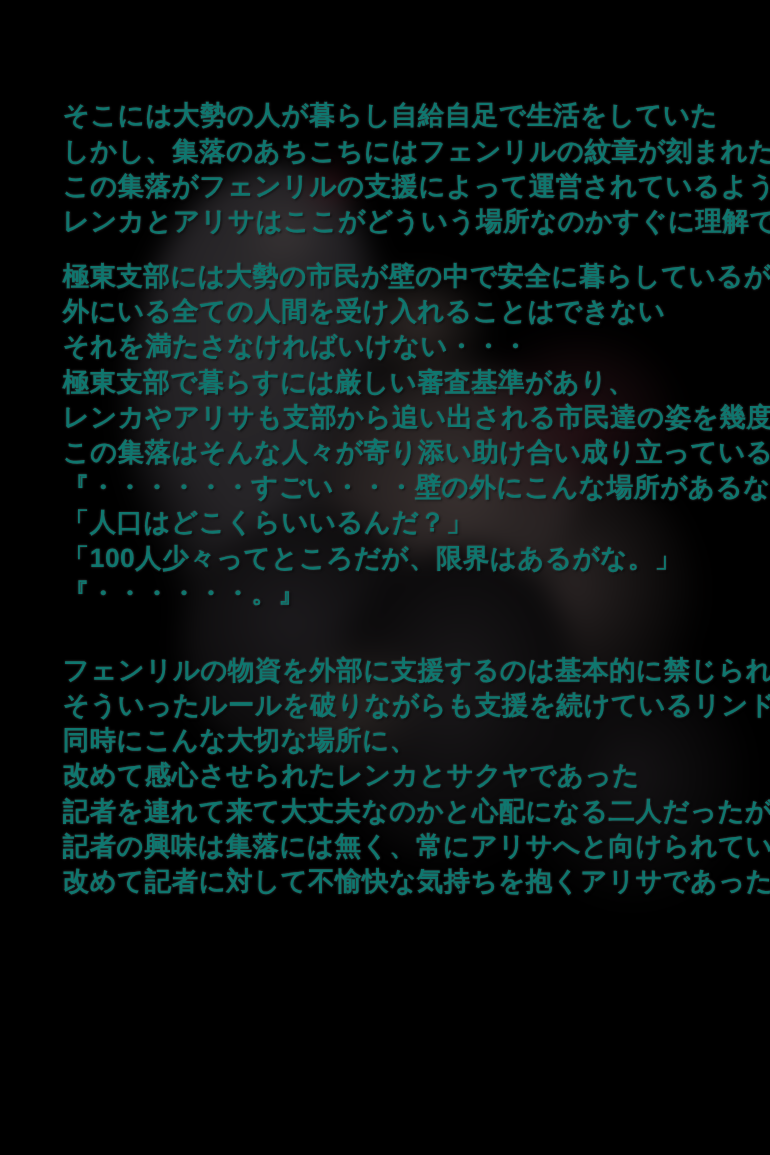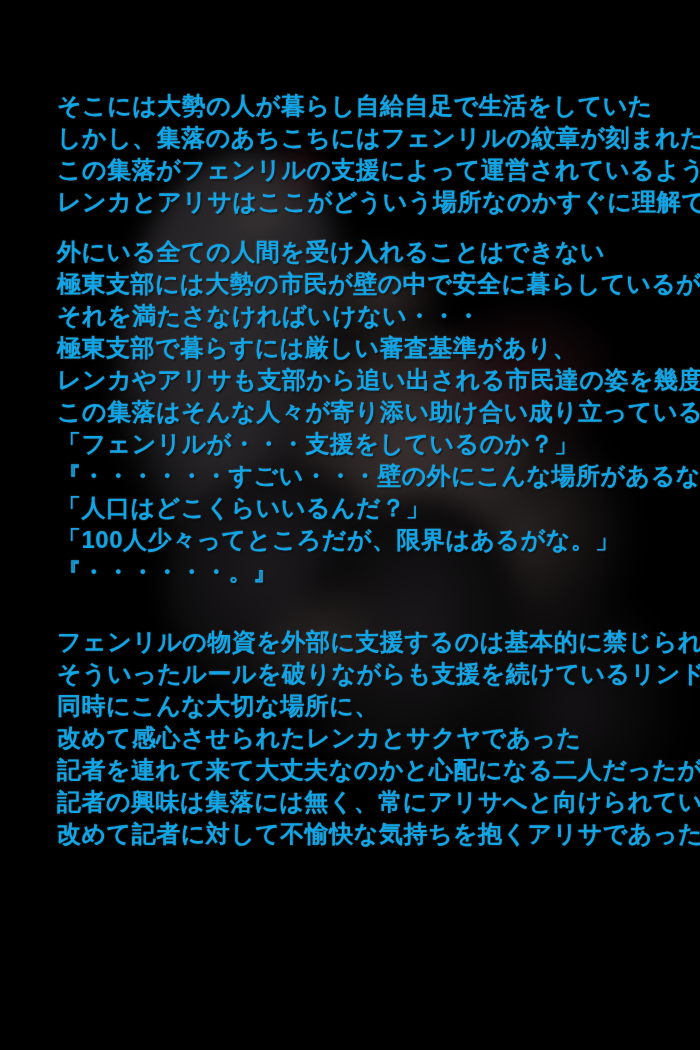--- a/index.html
+++ b/index.html
@@ -81,21 +81,21 @@
     background: radial-gradient(ellipse at 50% 50%, #151315 0%, rgba(6,5,6,0) 78%);
   }
 
   
   .story {
     position: absolute;
     left: 57px;
     top: 90px;
     width: 610px;
     z-index: 2;
-    color: #0ea5e9;
+    color: #0f766e;
     font-size: 24px;
     font-weight: 700;
     line-height: 32px;
     letter-spacing: 0.5px;
     text-shadow: 0 0 2px rgba(255,255,255,0.28), 1px 1px 2px rgba(0,0,0,0.9);
     white-space: nowrap;
   }
   .paragraph { margin: 0; }
   .paragraph + .paragraph { margin-top: 18px; }
   .paragraph.last { margin-top: 38px; }
@@ -123,27 +123,26 @@
   <div class="story">
 
     <div class="paragraph">
       <div>そこには大勢の人が暮らし自給自足で生活をしていた</div>
       <div>しかし、集落のあちこちにはフェンリルの紋章が刻まれた箱が置かれており</div>
       <div>この集落がフェンリルの支援によって運営されているようだった</div>
       <div>レンカとアリサはここがどういう場所なのかすぐに理解できた</div>
     </div>
 
     <div class="paragraph">
+      <div>極東支部には大勢の市民が壁の中で安全に暮らしているが</div>
       <div>外にいる全ての人間を受け入れることはできない</div>
-      <div>極東支部には大勢の市民が壁の中で安全に暮らしているが</div>
       <div>それを満たさなければいけない・・・</div>
       <div>極東支部で暮らすには厳しい審査基準があり、</div>
       <div>レンカやアリサも支部から追い出される市民達の姿を幾度も見てきていた・・・</div>
       <div>この集落はそんな人々が寄り添い助け合い成り立っている場所であった</div>
-      <div>「フェンリルが・・・支援をしているのか？」</div>
       <div>『・・・・・・すごい・・・壁の外にこんな場所があるなんて・・・。』</div>
       <div>「人口はどこくらいいるんだ？」</div>
       <div>「100人少々ってところだが、限界はあるがな。」</div>
       <div>『・・・・・・。』</div>
     </div>
 
     <div class="paragraph last">
       <div>フェンリルの物資を外部に支援するのは基本的に禁じられている</div>
       <div>そういったルールを破りながらも支援を続けているリンドウの存在に</div>
       <div>同時にこんな大切な場所に、</div>

